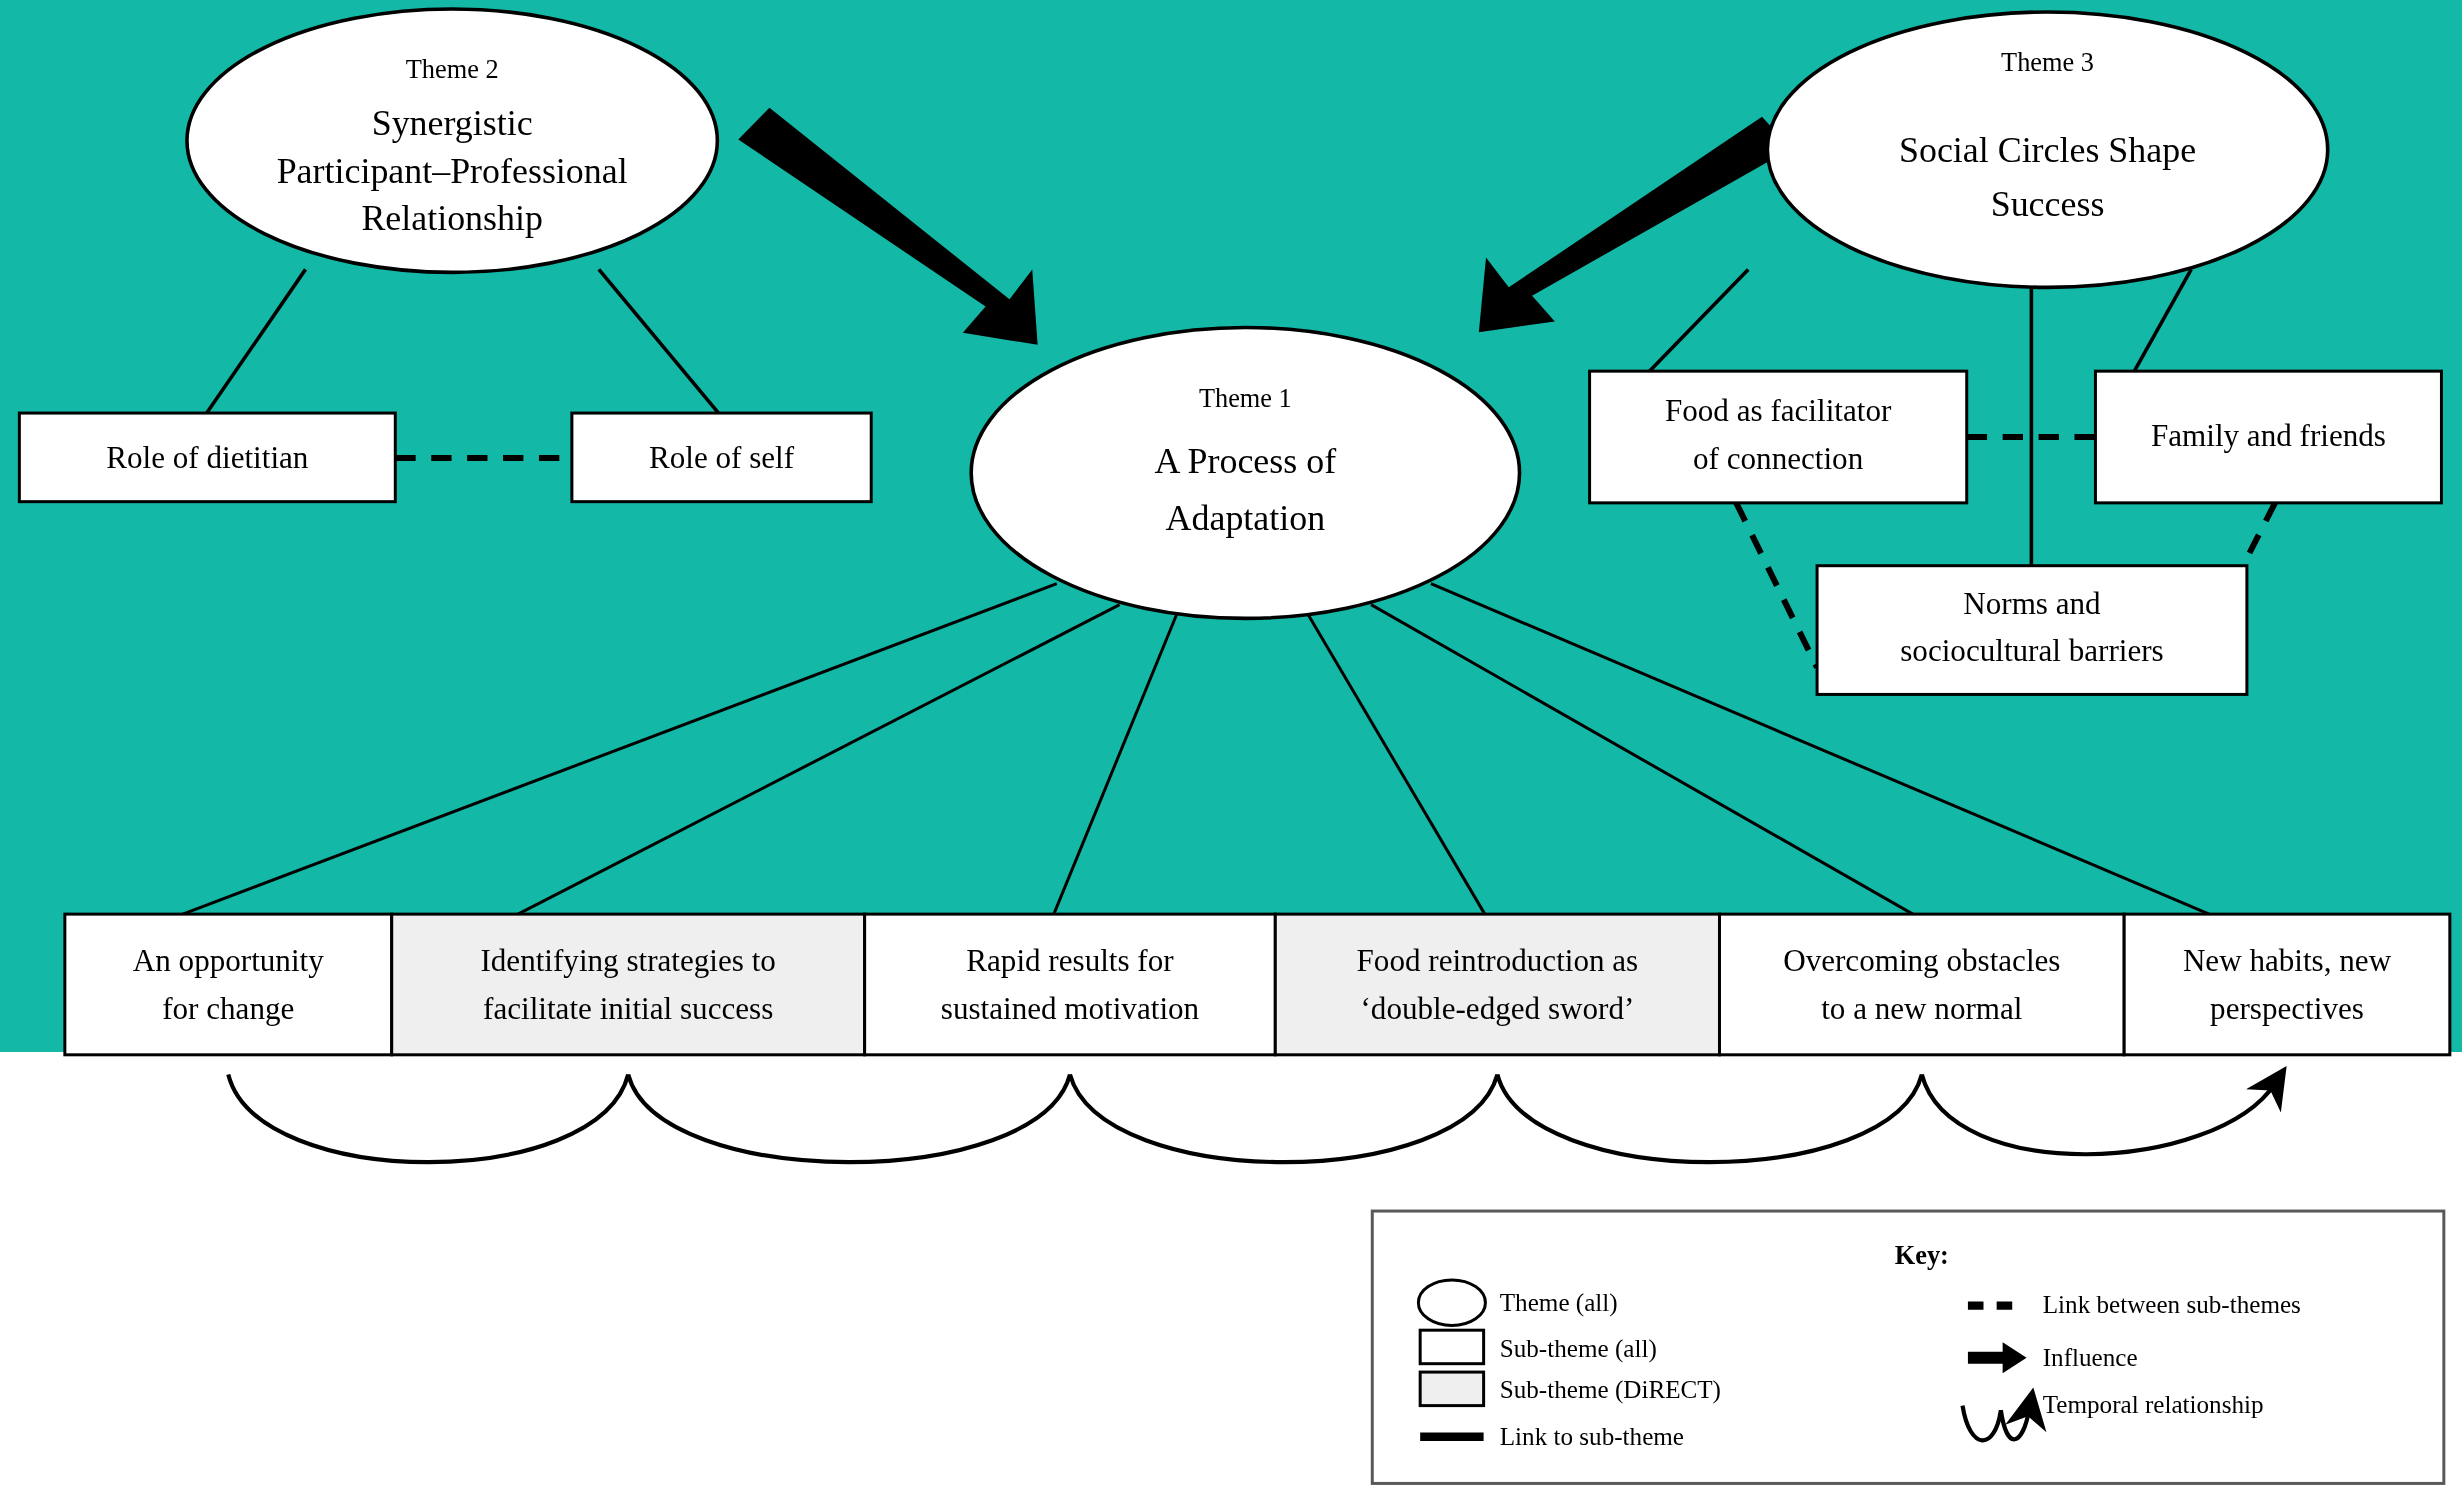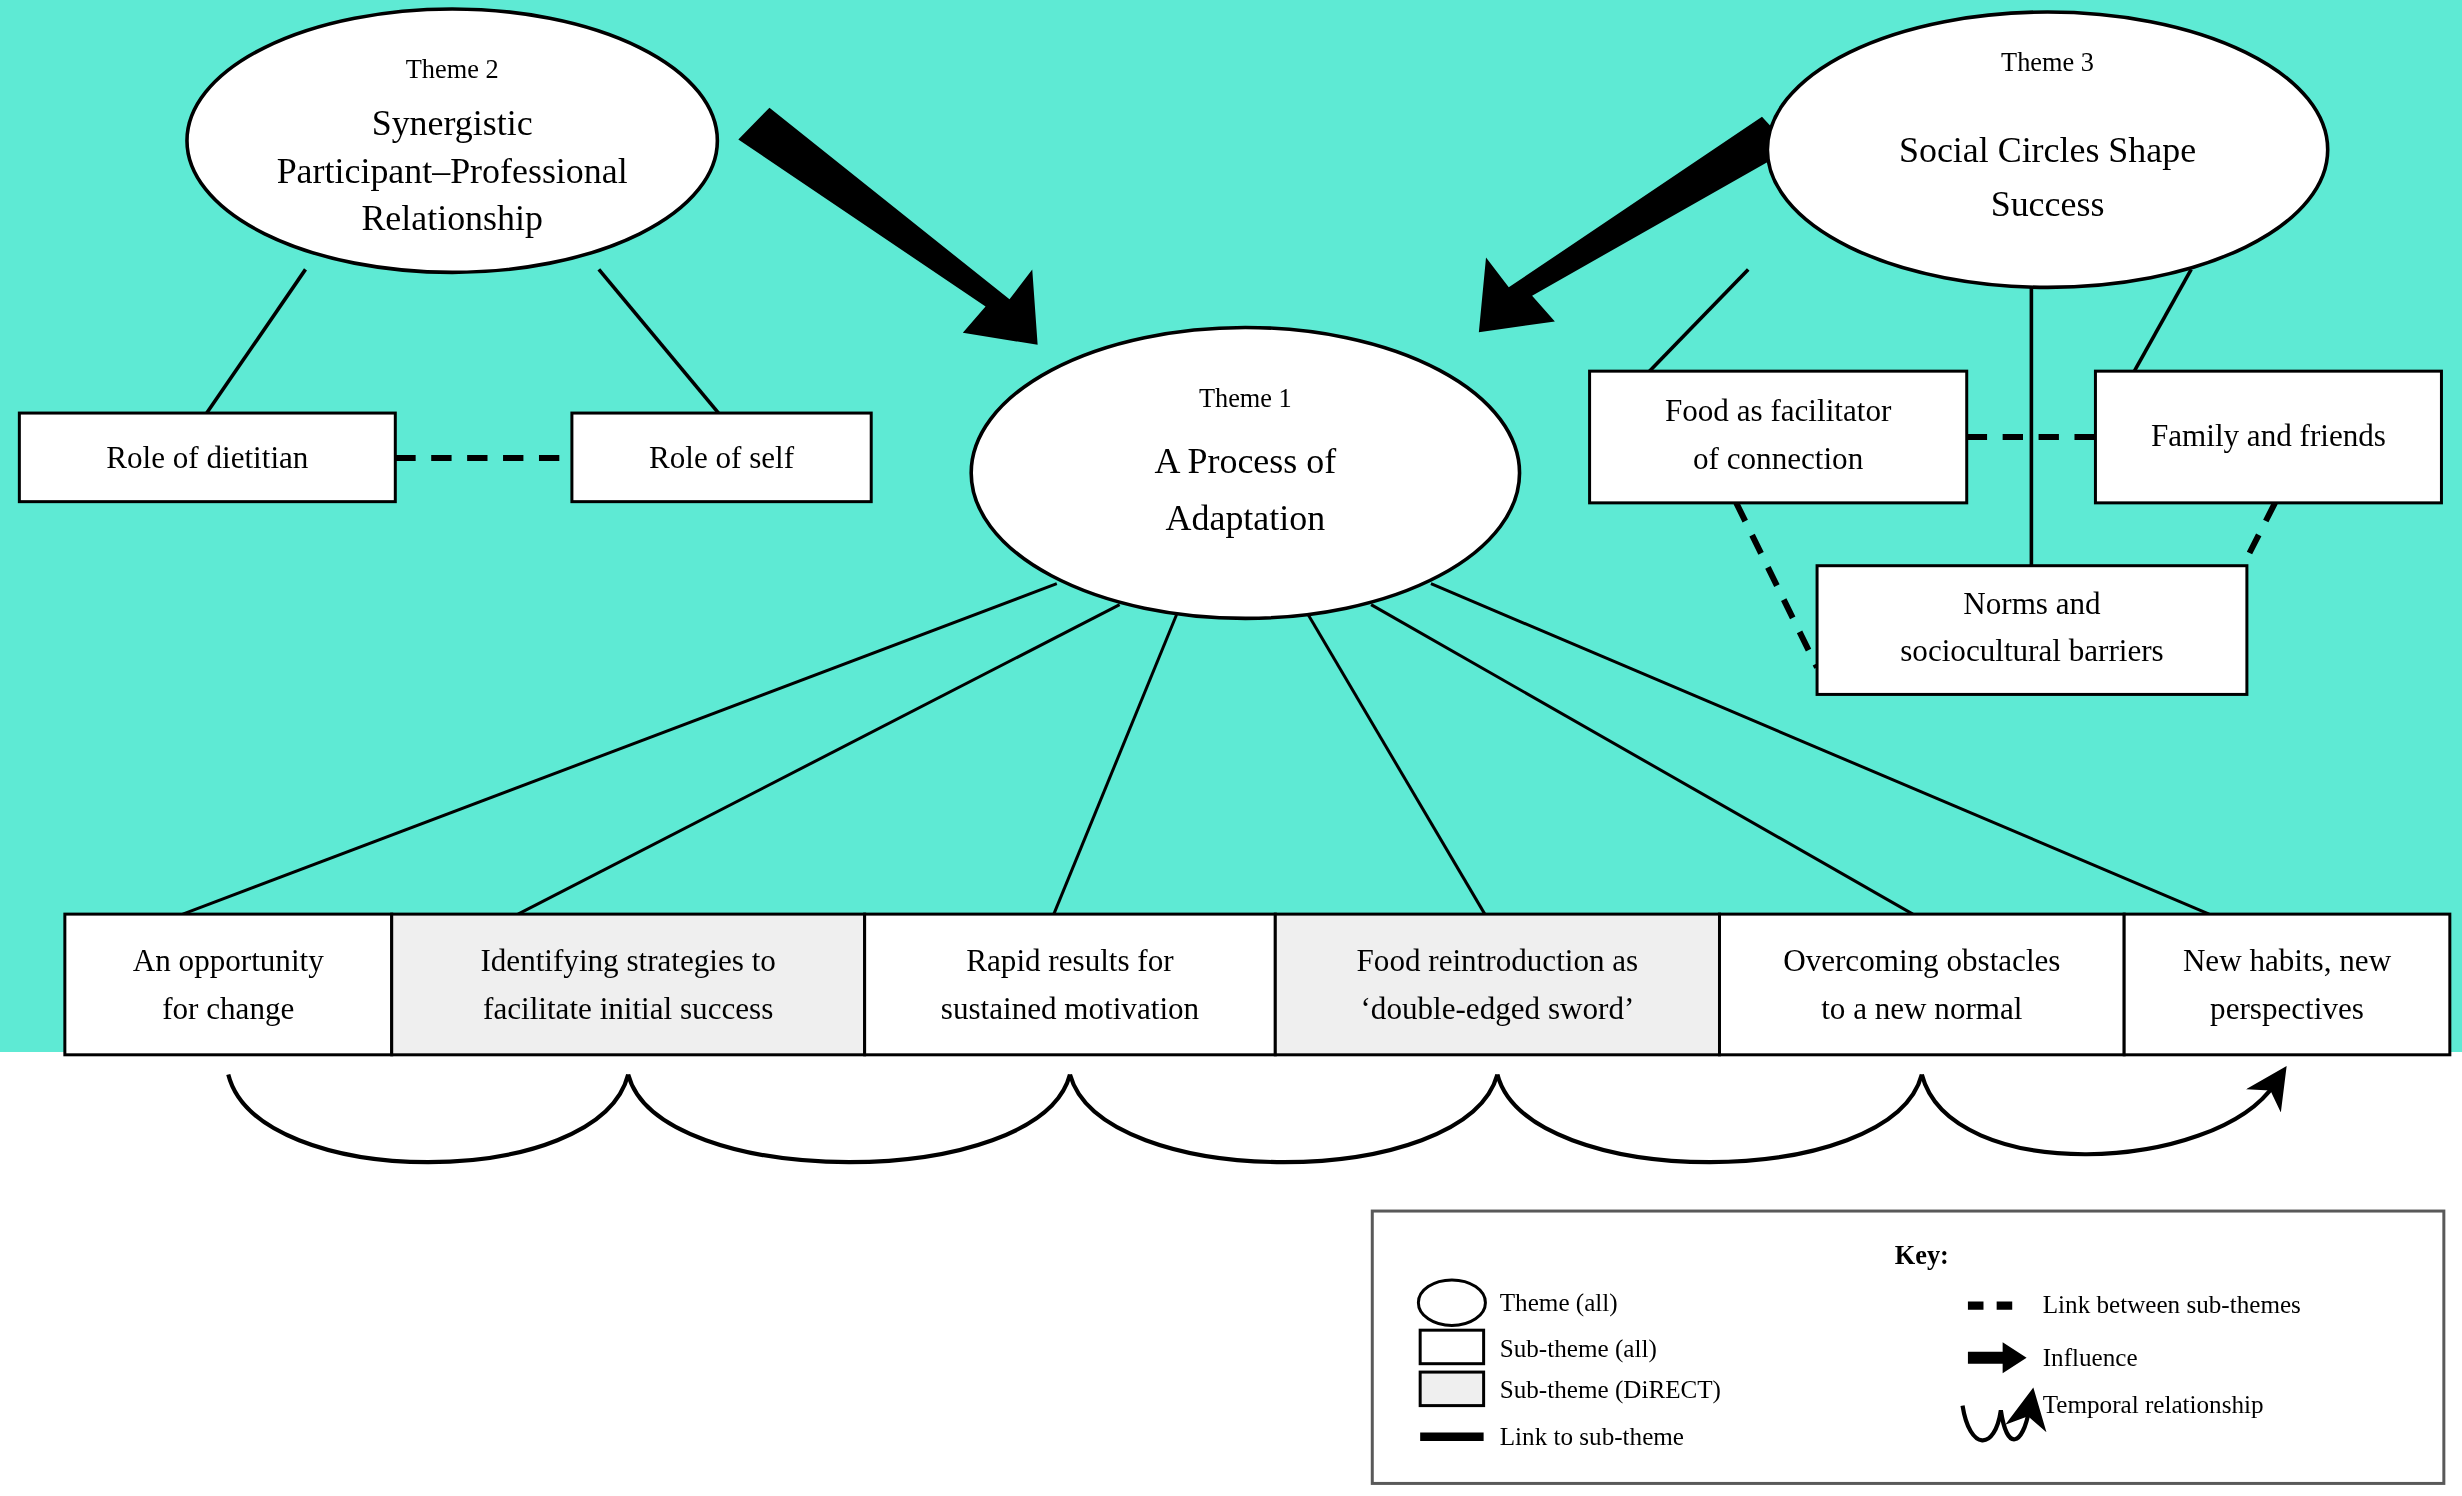--- a/index.html
+++ b/index.html
@@ -1,18 +1,18 @@
 <!DOCTYPE html>
 <html style="font-size:9.6px"><head>
 <meta charset="utf-8">
 <style>
   html,body{margin:0;padding:0;background:#ffffff;}
   body{width:2462px;height:1496px;overflow:hidden;
        font-family:"Liberation Serif","DejaVu Serif",serif;}
-  #stage{position:relative;width:2462px;height:1052px;background:#5eead4;text-align:right;}
+  #stage{position:relative;width:2462px;height:1052px;background:#14b8a6;text-align:right;}
   svg{position:absolute;top:0;left:0;width:2462px;height:1496px;}
   .nodeText{font-family:"Liberation Serif","DejaVu Serif",serif;fill:#000;}
   .themeLabel{font-size:44px;}
   .themeTitle{font-size:60px;}
   .boxText{font-size:52px;}
   .keyTitle{font-size:44px;font-weight:bold;}
   .keyText{font-size:42px;}
   .shapeStroke{fill:#fff;stroke:#000;stroke-width:6;}
   .boxStroke{fill:#fff;stroke:#000;stroke-width:5;}
   .boxShaded{fill:#efefef;stroke:#000;stroke-width:5;}

